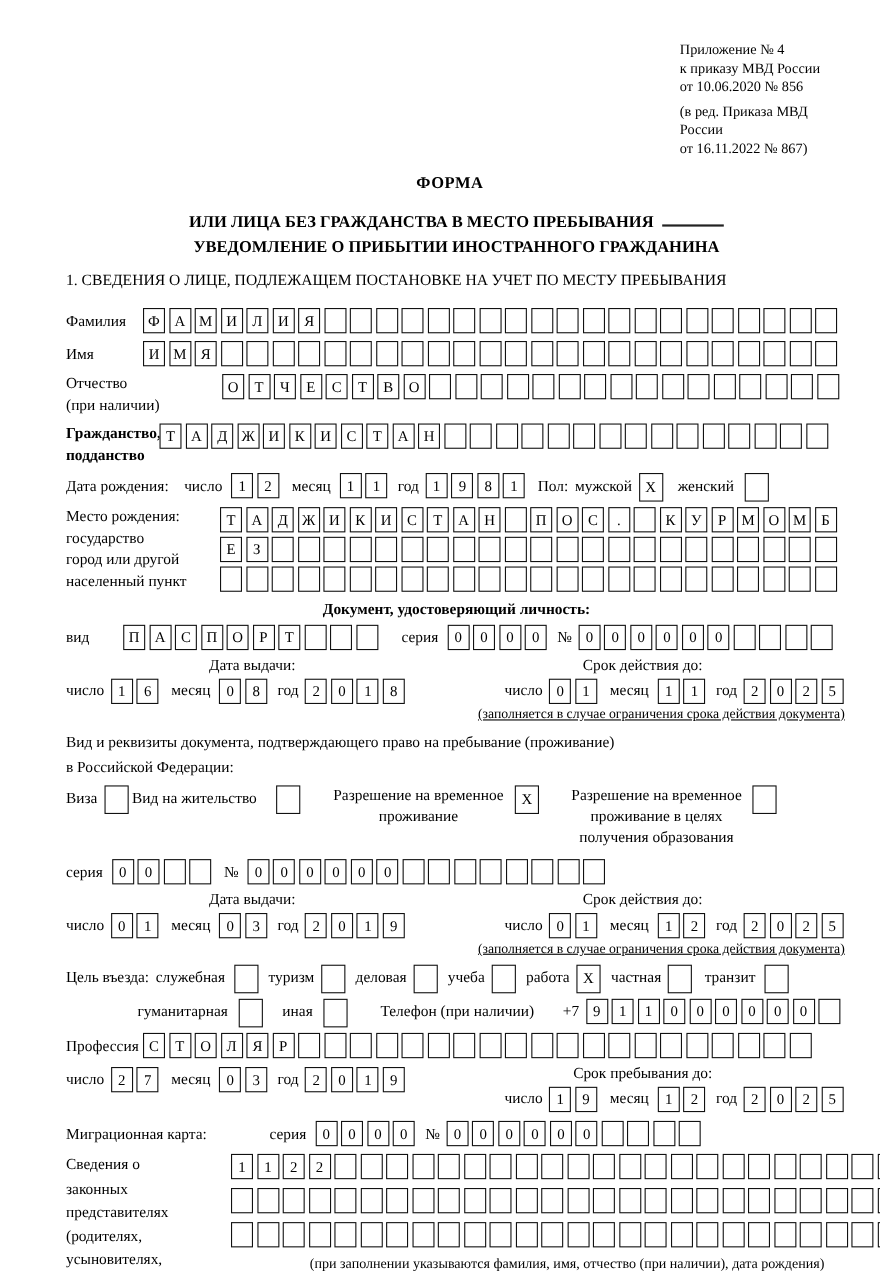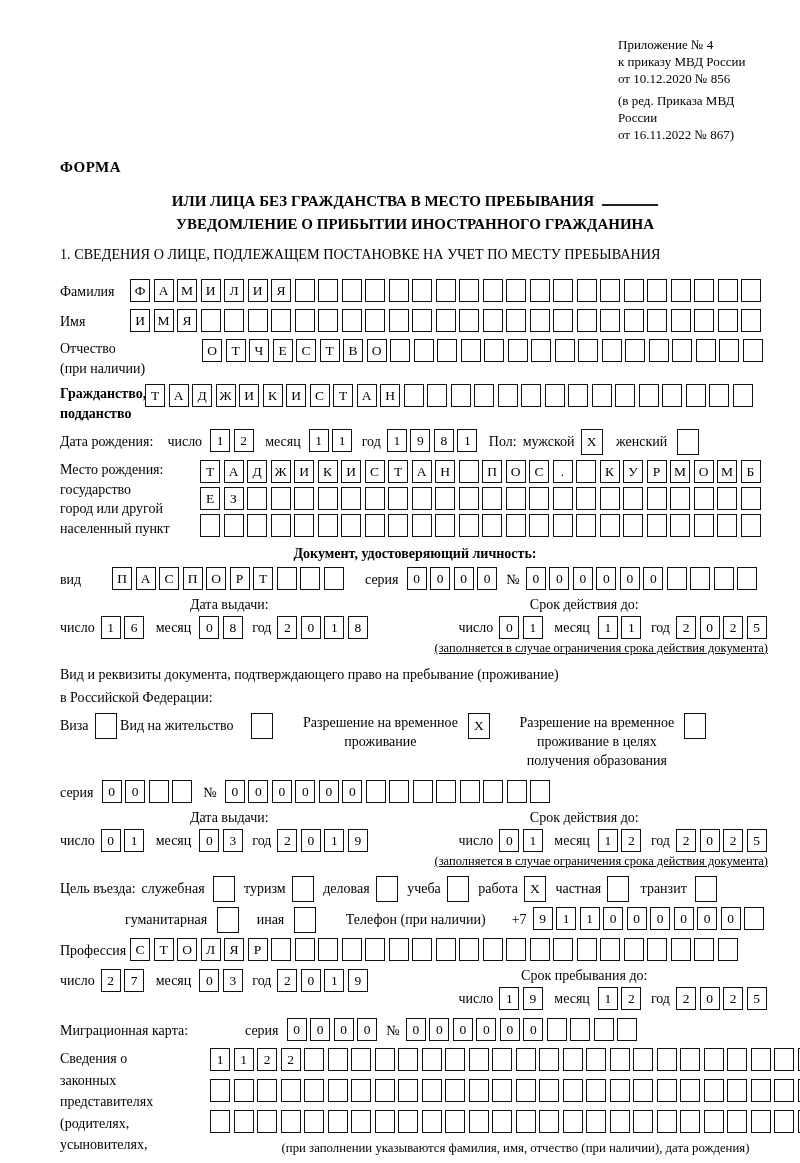--- a/index.html
+++ b/index.html
@@ -3,21 +3,21 @@
 <meta charset="utf-8">
 <style>
   html,body{margin:0;padding:0;background:#fff;}
   body{width:800px;height:1163px;overflow:hidden;color:#000;
        font-family:"Liberation Serif","DejaVu Serif",serif;}
   .page{padding:36px 30px 0 60px;box-sizing:border-box;width:800px;height:935px;position:relative;}
 
   
   .appendix{margin-left:558px;font-size:13px;line-height:17px;}
   .appendix .gap{height:5px;}
-  .forma{font-weight:bold;font-size:15px;text-align:left;padding-right:12px;margin-top:16px;letter-spacing:.5px;}
+  .forma{font-weight:bold;font-size:15px;text-align:center;padding-right:12px;margin-top:16px;letter-spacing:.5px;}
 
   
   .title{margin-top:14px;text-align:center;font-weight:bold;font-size:15px;line-height:23px;}
   .title-underline{display:inline-block;width:56px;border-bottom:2px solid #222;margin-left:8px;height:14px;}
   .sec-head{margin-top:10px;font-weight:normal;font-size:14.2px;}
 
   
   .form{margin-top:16px;}
   .r{display:flex;align-items:flex-start;margin-bottom:5px;}
   .lbl{font-size:14px;line-height:25px;flex:none;white-space:nowrap;}
@@ -50,21 +50,21 @@
   .caption{font-size:12.8px;margin-left:148px;text-align:center;margin-top:2px;}
 </style>
 </head>
 <body>
 
 <div class="page">
 
   <div class="appendix">
     <div>Приложение № 4</div>
     <div>к приказу МВД России</div>
-    <div>от 10.12.2020 № 856</div>
+    <div>от 10.06.2020 № 856</div>
     <div class="gap"></div>
     <div>(в ред. Приказа МВД России</div>
     <div>от 16.11.2022 № 867)</div>
   </div>
   <div class="forma">ФОРМА</div>
 
   <div class="title">
     <div><span>ИЛИ ЛИЦА БЕЗ ГРАЖДАНСТВА В МЕСТО ПРЕБЫВАНИЯ</span><span class="title-underline"></span></div>
     <div>УВЕДОМЛЕНИЕ О ПРИБЫТИИ ИНОСТРАННОГО ГРАЖДАНИНА</div>
   </div>

